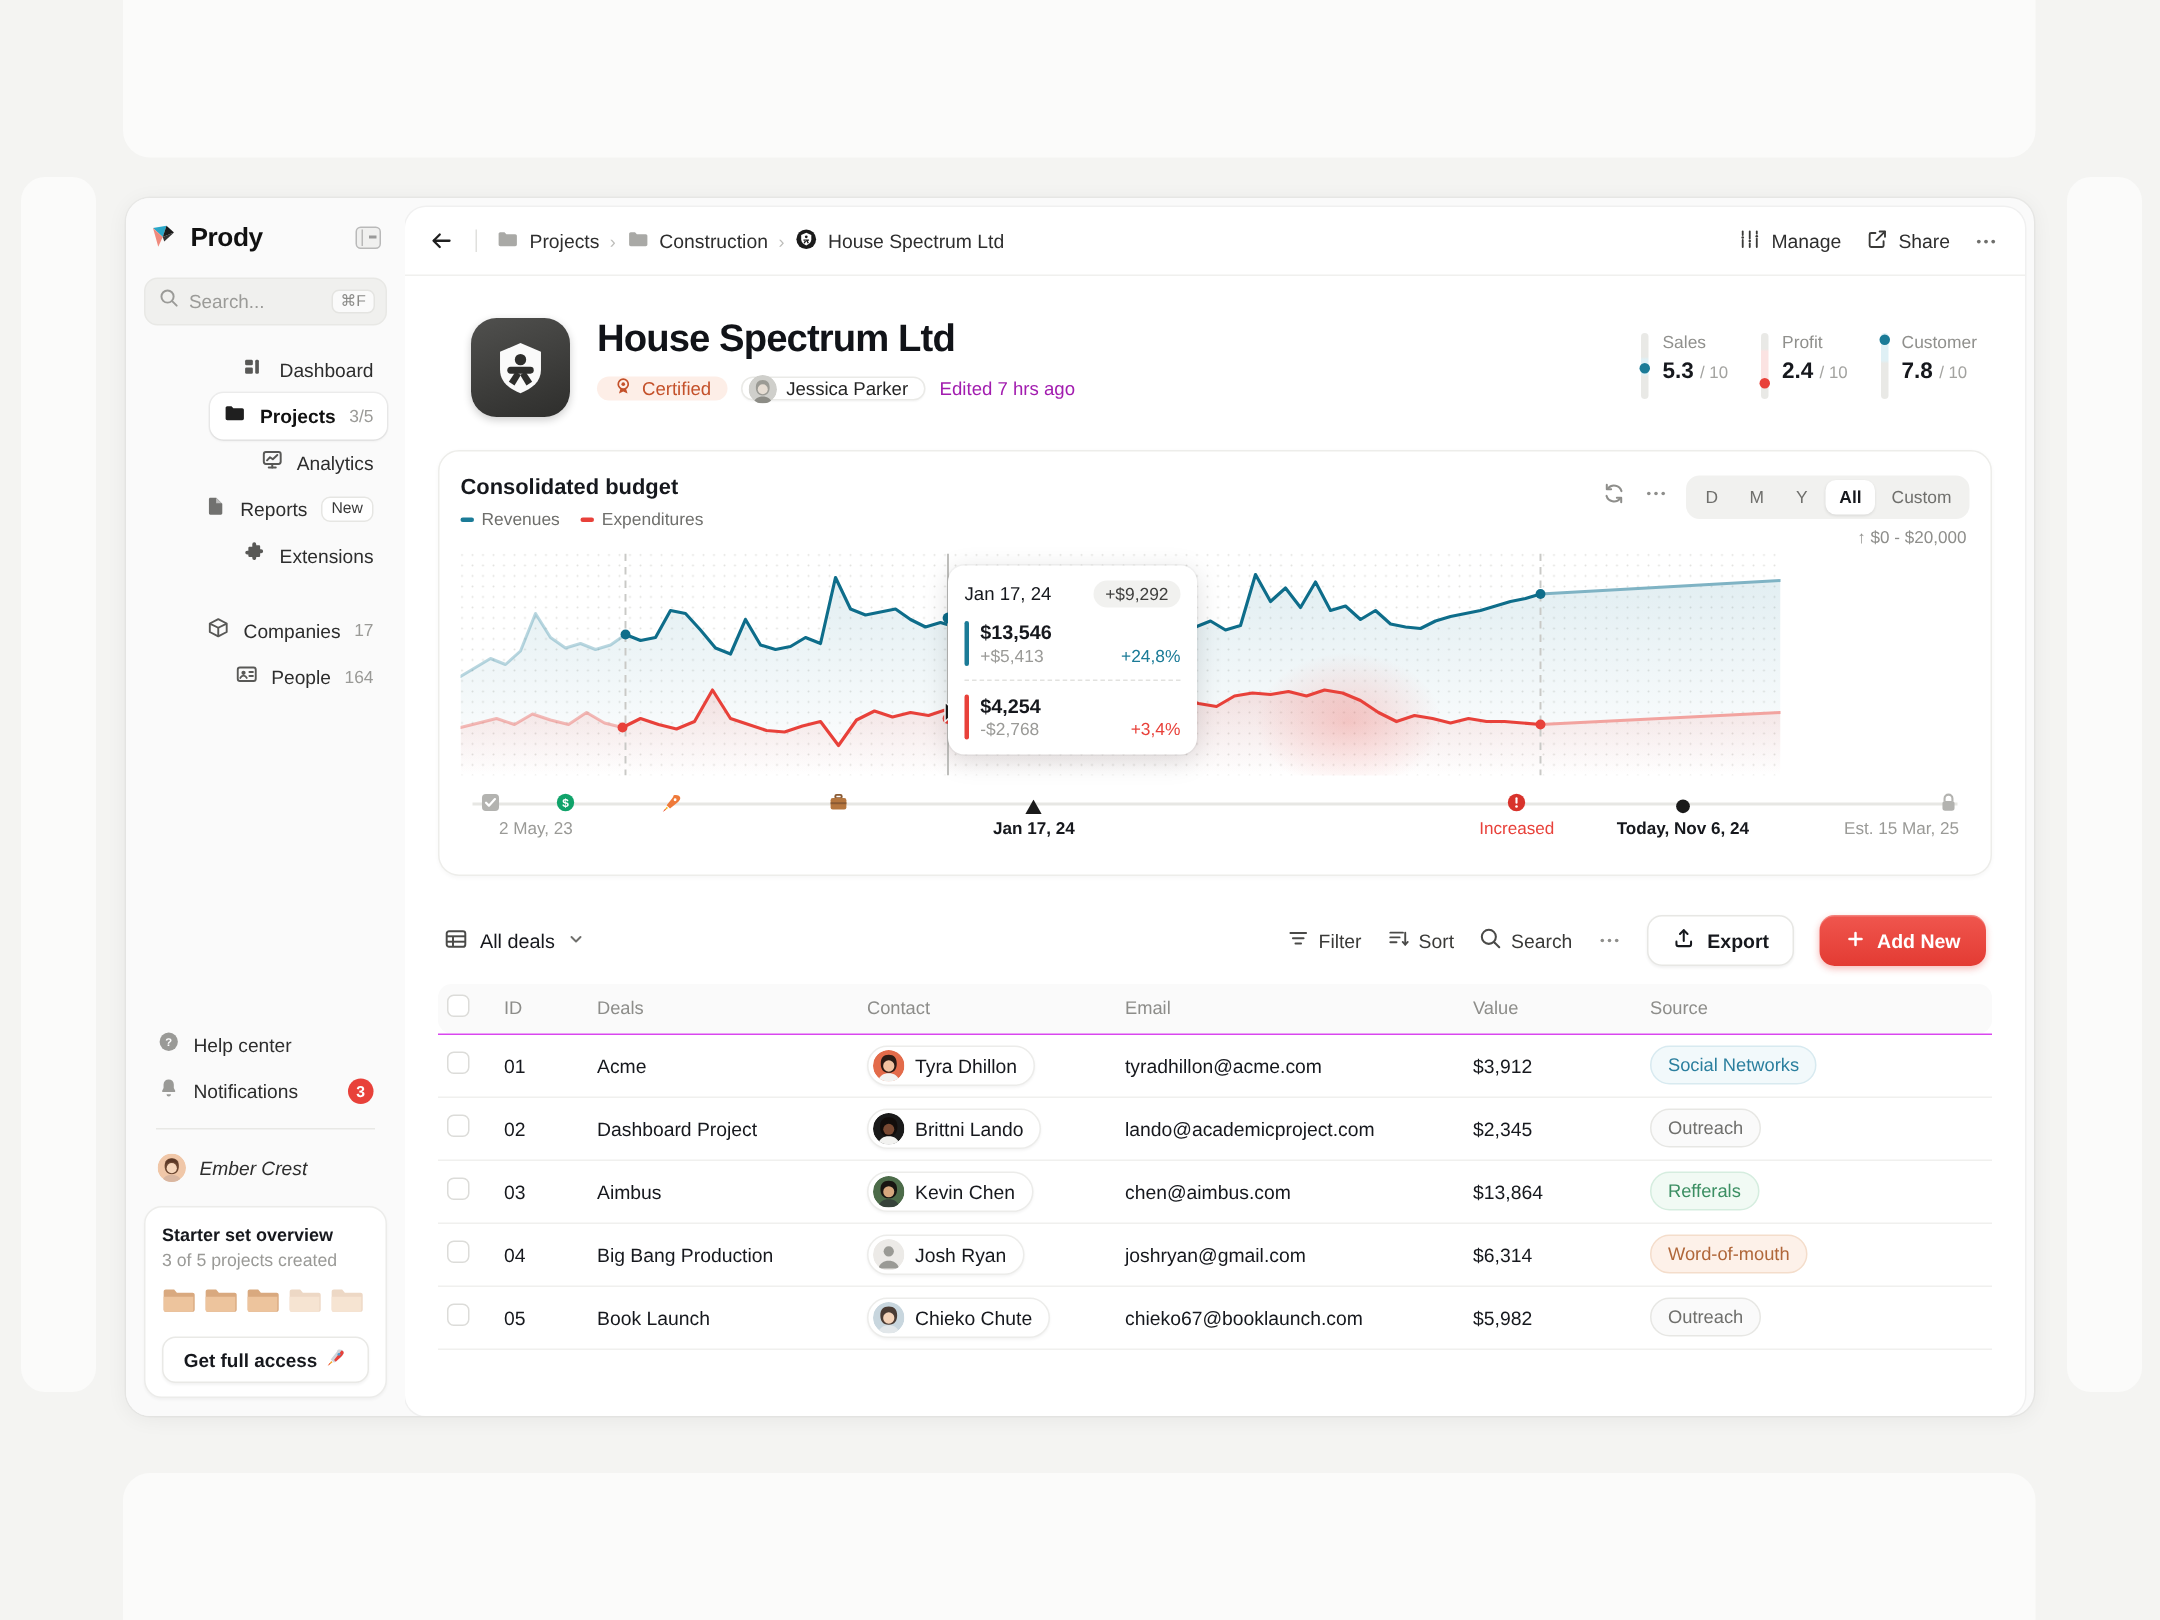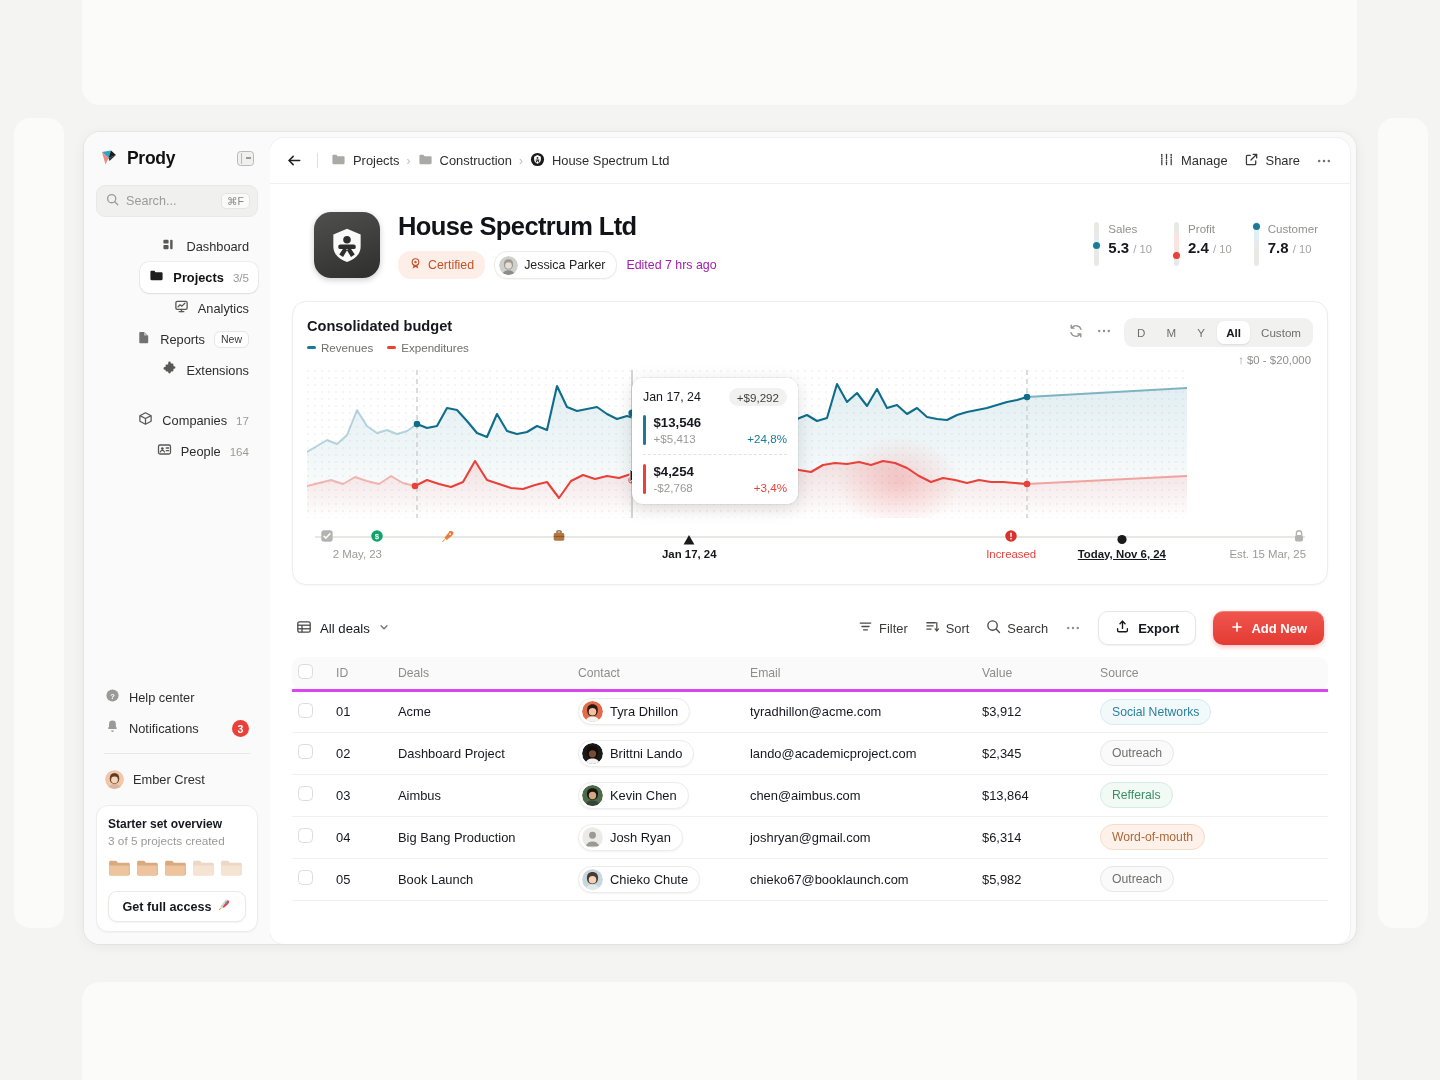--- a/index.html
+++ b/index.html
@@ -71,21 +71,21 @@
     font-size:10.5px; color:#3a3a3a; background:#fff; border:1px solid #e6e6e3;
     border-radius:6px; padding:2px 6px; line-height:1;
   }
   .divider { height:1px; background:#e8e8e5; margin: 9px 8px; }
 
   .sidebar-bottom { margin-top:auto; }
   .badge-dot {
     min-width:17px; height:17px; border-radius:50%; background:#e8413a; color:#fff;
     font-size:10.5px; display:flex; align-items:center; justify-content:center; font-weight:600;
   }
-  .user-row { height:32px; display:flex; align-items:center; gap:9px; padding:0 9px; border-radius:9px;}
+  .user-row { height:32px; display:flex; align-items:center; gap:9px; padding:0 9px; border-radius:9px;font-style:italic;}
   .avatar-sm { width:19px;height:19px;border-radius:50%;flex:0 0 19px; overflow:hidden; }
 
   .starter {
     margin-top:10px; background:#fff; border:1px solid #ececea; border-radius:12px;
     padding:11px 11px 9px 11px; box-shadow:0 1px 2px rgba(0,0,0,.04);
   }
   .starter-title { font-size:12px; font-weight:700; color:#16181d; }
   .starter-sub { font-size:11.8px; color:#9a9a97; margin-top:3px; }
   .folders { display:flex; gap:6px; margin:11px 0 10px 0; }
   .cta {
@@ -118,21 +118,21 @@
   .title-block { display:flex; align-items:flex-start; gap:18px; padding: 28px 0 0 22px; }
   .proj-icon {
     width:66px;height:66px;border-radius:17px;
     background: linear-gradient(160deg,#50504e 0%,#2e2e2c 100%);
     display:flex;align-items:center;justify-content:center;
     box-shadow:0 2px 6px rgba(0,0,0,.2);
   }
   .proj-title { font-size:25.5px; font-weight:700; color:#111318; letter-spacing:-.6px; }
   .meta-row { display:flex; align-items:center; gap:9px; margin-top:10px; }
   .pill {
-    display:flex;align-items:center;gap:6px;height:28px;padding:0 11px;
+    display:flex;align-items:center;gap:6px;height:16px;padding:0 11px;
     border-radius:13px; font-size:12.4px; cursor:pointer;
   }
   .pill-cert { background:#fdeee7; color:#c4512a; font-weight:500;}
   .pill-user { background:#fff; border:1px solid #eaeae7; color:#242424; padding-left:4px; box-shadow:0 1px 1px rgba(0,0,0,.03);}
   .edited { font-size:12.4px; color:#a21caf; }
 
   .kpis { margin-left:auto; display:flex; gap:22px; padding-top:10px; padding-right:10px; }
   .kpi { display:flex; gap:9px; }
   .kpi-track { width:5px; height:44px; border-radius:3px; position:relative; }
   .kpi-dot { width:7px;height:7px;border-radius:50%;position:absolute;left:-1px;}
@@ -202,21 +202,21 @@
 
   .tbl { width:100%; border-collapse:collapse; table-layout:fixed; }
   .tbl thead tr { background:#fafafa; }
   .tbl th {
     text-align:left; font-size:12.2px; font-weight:400; color:#8d8d8a;
     height:33px; padding:0 6px;
   }
   .tbl thead th:first-child { border-top-left-radius:9px; border-bottom-left-radius:9px; }
   .tbl thead th:last-child { border-top-right-radius:9px; border-bottom-right-radius:9px; }
   .tbl td { height:42px; padding:0 6px; font-size:12.9px; color:#16181d; border-bottom:1px solid #f0f0ee; }
-  .tbl tbody tr:first-child td { border-top:3px solid #d946ef; }
+  .tbl tbody tr:first-child td { border-top:1px solid #d946ef; }
   .cb { width:15px;height:15px;border:1.4px solid #dcdcd9;border-radius:4.5px;background:#fff; cursor:pointer;}
   .contact { display:inline-flex;align-items:center;gap:7px;height:27px;padding:0 11px 0 3px;border-radius:14px;
     background:#fff;border:1px solid #ececea; box-shadow:0 1px 2px rgba(0,0,0,.05); }
   .contact .avatar-sm{width:21px;height:21px;flex:0 0 21px;}
   .email { color:#9a9a97; font-size:12.6px; }
   .tag { display:inline-flex;align-items:center;height:26px;padding:0 11px;border-radius:13px;font-size:12.2px;border:1px solid; }
 
   .col-cb{width:38px;} .col-id{width:62px;} .col-deals{width:180px;}
   .col-contact{width:172px;} .col-email{width:232px;} .col-value{width:118px;}
 </style>
@@ -740,21 +740,21 @@
                 <circle cx="8" cy="11" r="1" fill="#fff"></circle>
               </svg>
           </div>
           <div class="tl-lab" style="left:70%;color:#e8413a;">Increased</div>
 
           <div class="tl-node" style="left:81%;top:5px;">
             <svg width="11" height="11" viewBox="0 0 12 12">
                 <circle cx="6" cy="6" r="5" fill="#1a1a1a"></circle>
               </svg>
           </div>
-          <div class="tl-lab" style="left:81%;color:#16181d;font-weight:700;text-decoration:underline;">Today, Nov 6, 24</div>
+          <div class="tl-lab" style="left:81%;color:#16181d;font-weight:700;">Today, Nov 6, 24</div>
 
           <div class="tl-node" style="left:98.6%;">
             <svg width="13" height="14" viewBox="0 0 14 16">
               <path d="M4 7V5a3 3 0 0 1 6 0v2" fill="none" stroke="#b3b3b0" stroke-width="1.6"></path>
               <rect x="2.4" y="6.8" width="9.2" height="7.4" rx="2" fill="#b3b3b0"></rect>
             </svg>
           </div>
           <div class="tl-lab" style="left:95.5%;color:#9a9a97;">Est. 15 Mar, 25</div>
         </div>
       </div>

